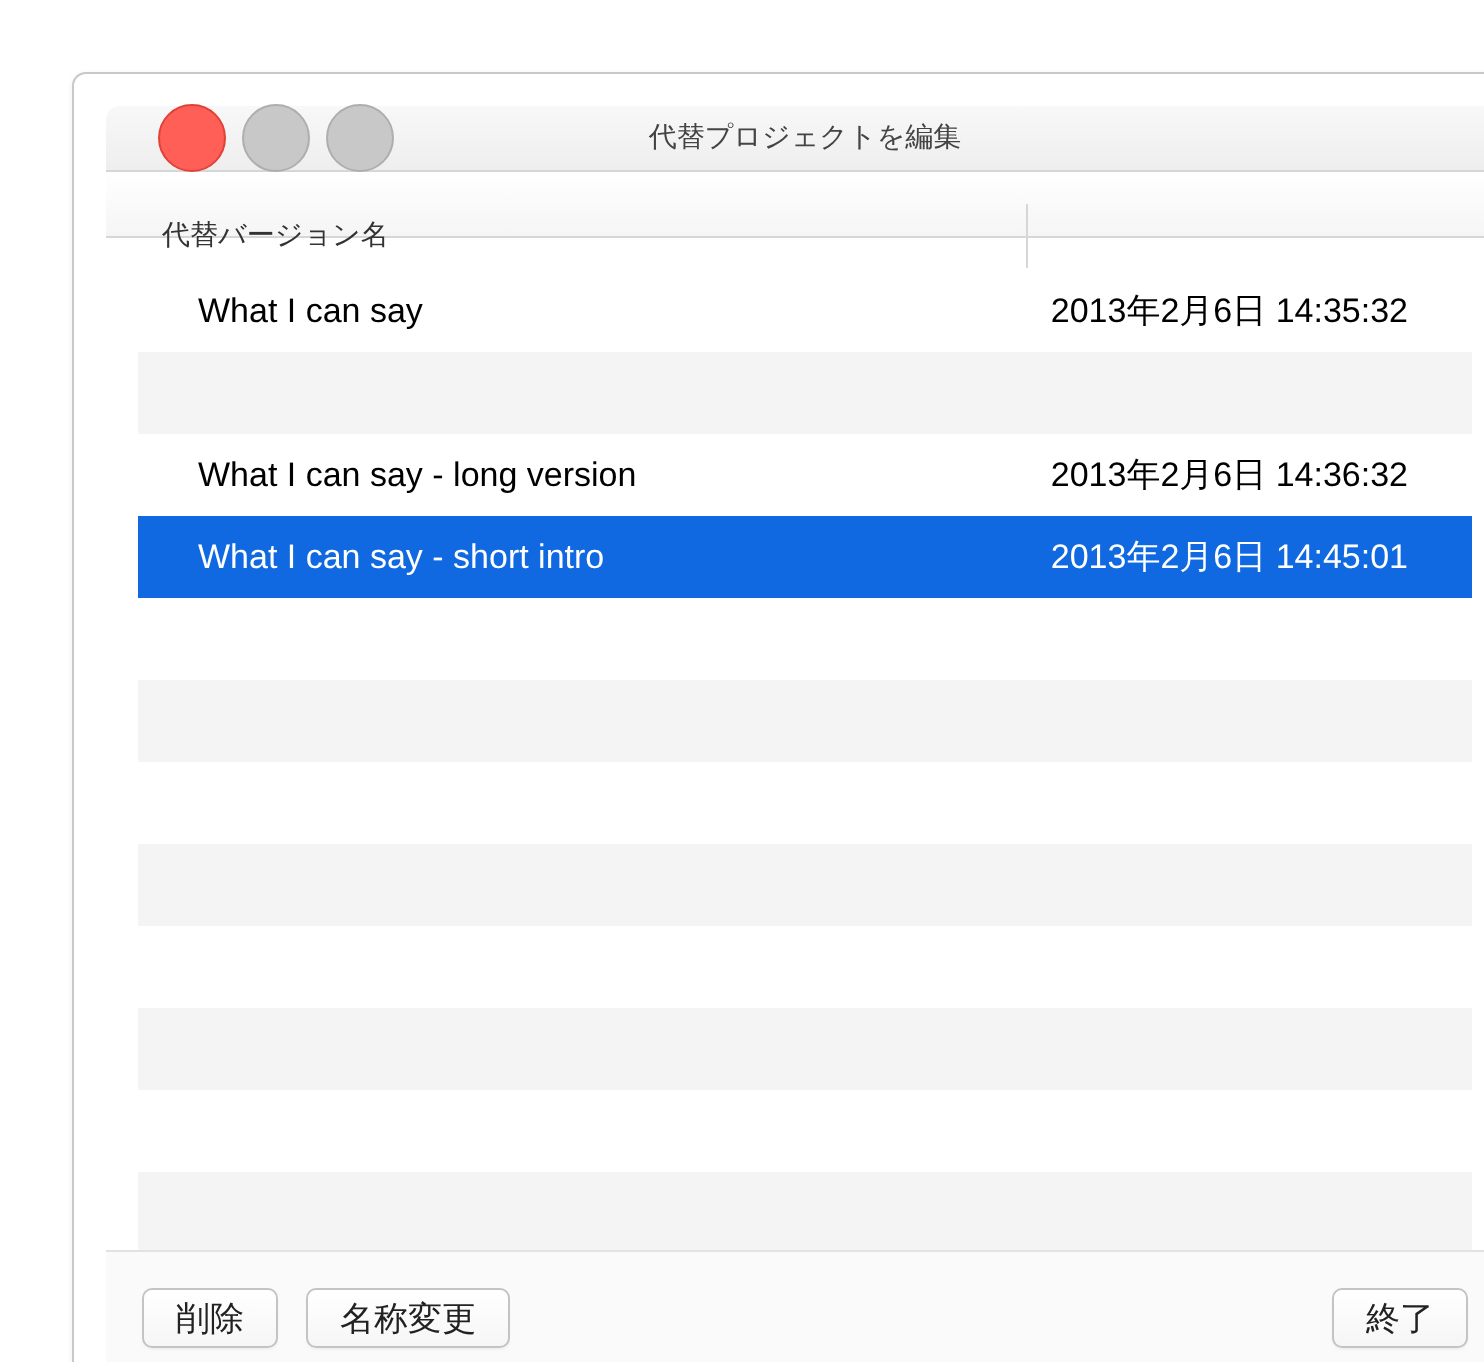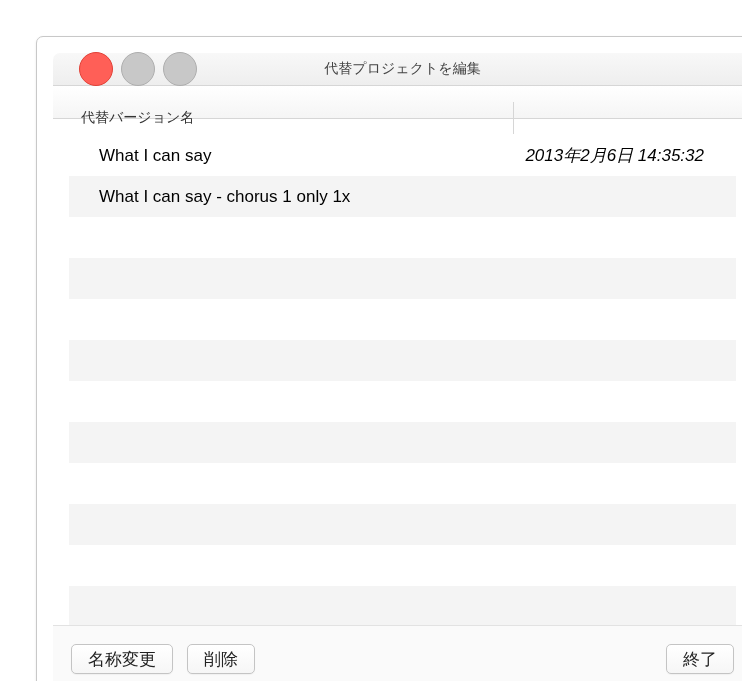--- a/index.html
+++ b/index.html
@@ -106,21 +106,20 @@
     .cell-name {
       width: 445px;
       padding-left: 14px;
       white-space: nowrap;
       overflow: hidden;
     }
     .cell-date {
       flex: 1;
       padding-left: 10px;
       white-space: nowrap;
-      font-style: italic;
     }
     .footer {
       height: 66px;
       border-top: 1px solid #e2e2e2;
       background: #fafafa;
       display: flex;
       align-items: center;
       padding: 0 18px;
       gap: 14px;
     }
@@ -154,35 +153,40 @@
     <div class="col-name">代替バージョン名</div>
   </div>
 
   <div class="table-body">
     <div class="rows-container" id="rows-container">
         <div class="table-row">
           <div class="cell-name">What I can say</div>
           <div class="cell-date">2013年2月6日 14:35:32</div>
         </div>
         <div class="table-row">
-          <div class="cell-name">What I can say - chorus 1 only 1x</div>
         </div>
         <div class="table-row">
+          <div class="cell-name">What I can say - long version</div>
+          <div class="cell-date">2013年2月6日 14:36:32</div>
+        </div>
+        <div class="table-row selected">
+          <div class="cell-name">What I can say - short intro</div>
+          <div class="cell-date">2013年2月6日 14:45:01</div>
         </div>
         <div class="table-row"></div>
         <div class="table-row"></div>
         <div class="table-row"></div>
         <div class="table-row"></div>
         <div class="table-row"></div>
         <div class="table-row"></div>
         <div class="table-row"></div>
         <div class="table-row"></div>
         <div class="table-row"></div>
       </div>
   </div>
 
   <div class="footer">
+    <button class="mac-button">削除</button>
     <button class="mac-button">名称変更</button>
-    <button class="mac-button">削除</button>
     <div class="footer-spacer"></div>
     <button class="mac-button">終了</button>
   </div>
 </div>
 
 </body></html>

